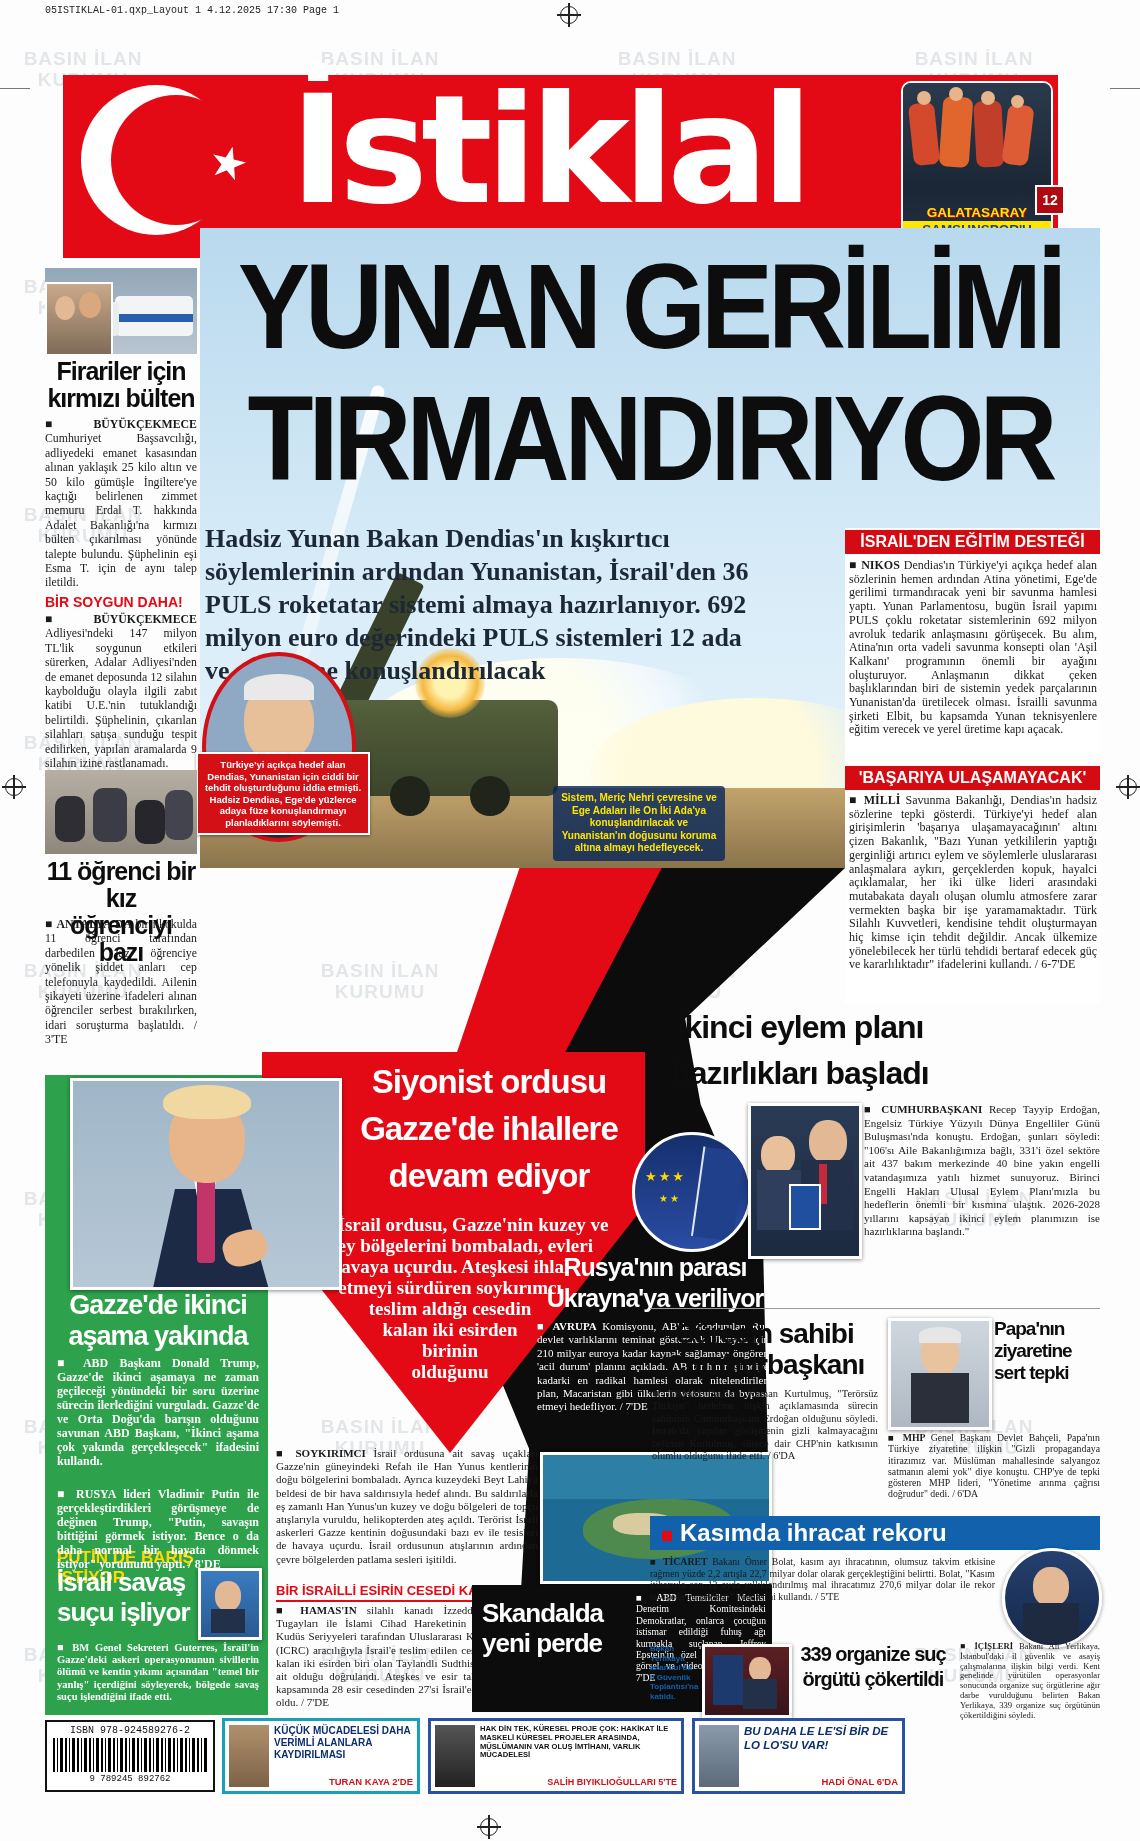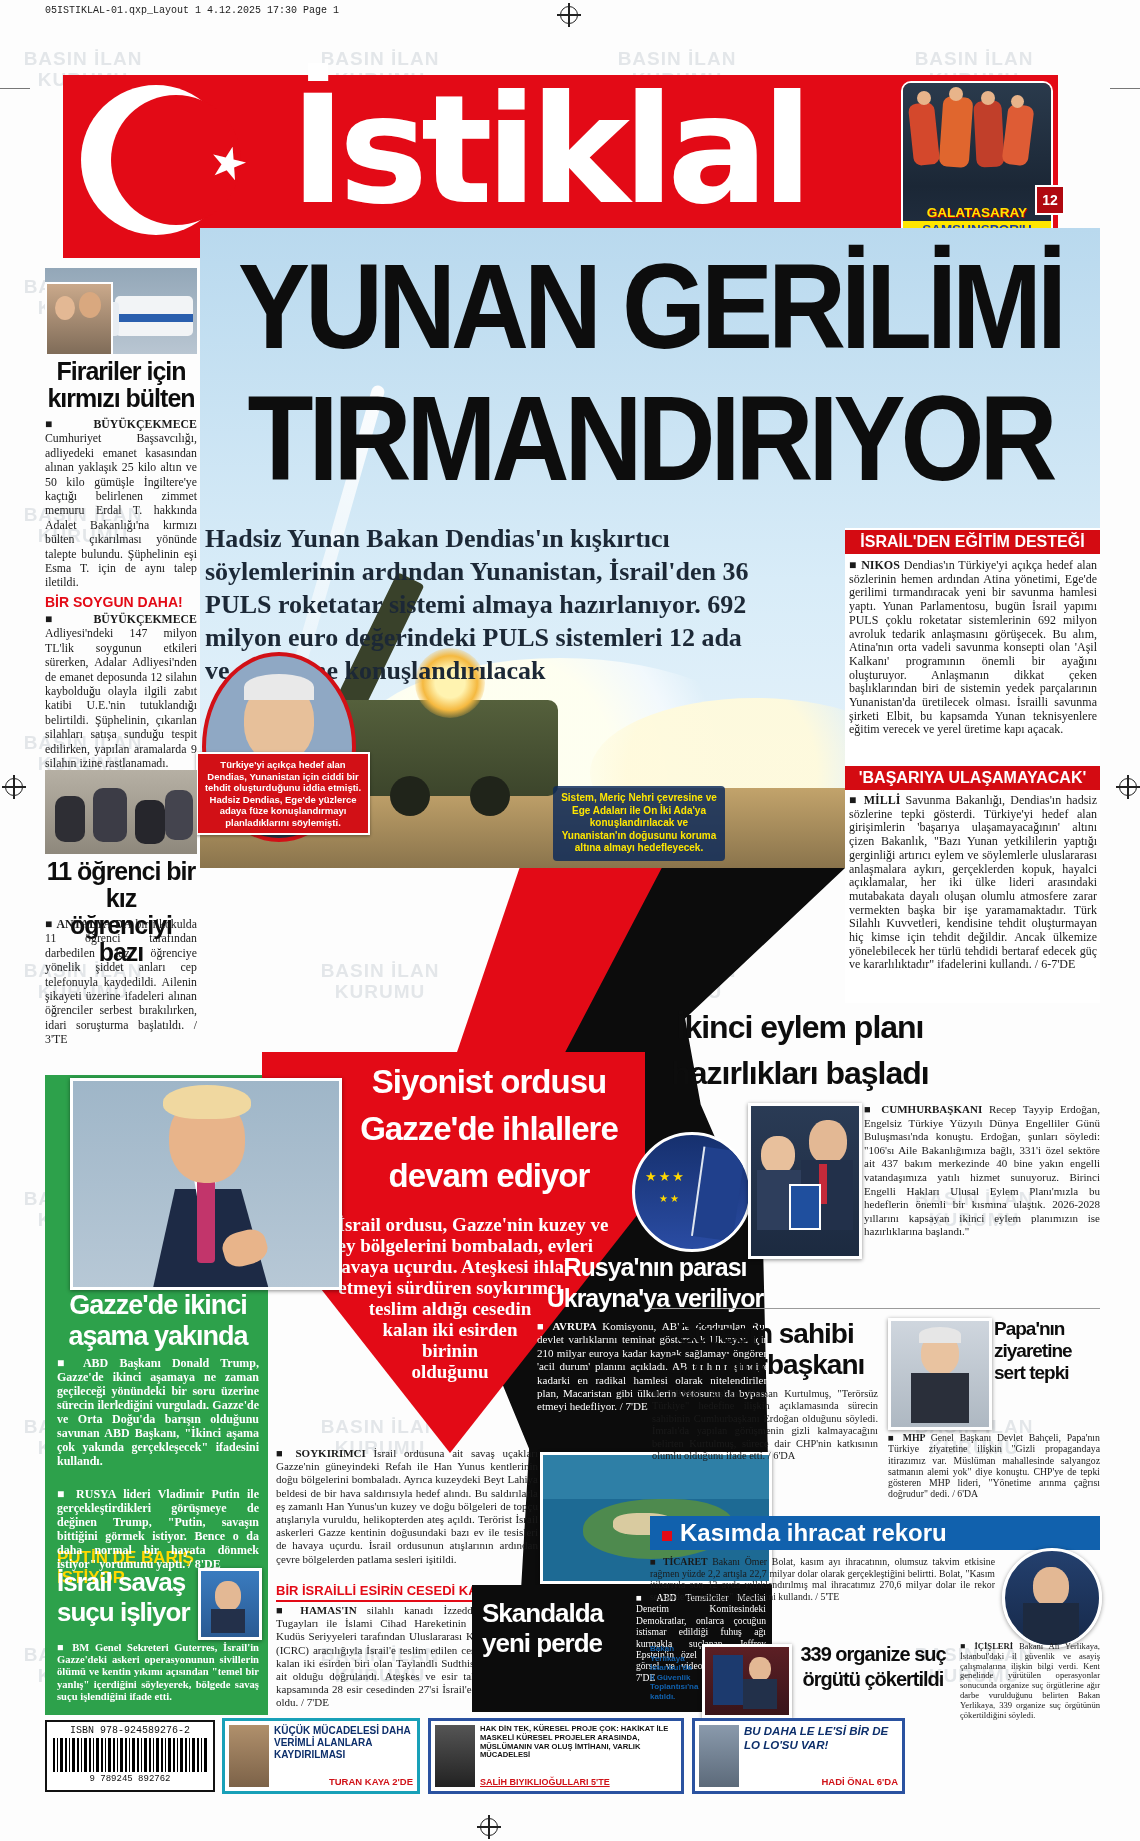--- a/index.html
+++ b/index.html
@@ -363,21 +363,21 @@
   <div style="width:40px;height:100%;background:linear-gradient(180deg,#b0906c,#7c6248);flex:none;"></div>
   <div style="display:flex;flex-direction:column;justify-content:space-between;">
     <div class="strip-title" style="font-size:10px;line-height:12px;">KÜÇÜK MÜCADELESİ DAHA VERİMLİ ALANLARA KAYDIRILMASI</div>
     <div class="strip-author" style="font-size:9.5px;text-align:right;">TURAN KAYA 2'DE</div>
   </div>
 </div>
 <div class="abs z stripbox" style="left:428px;top:1718px;width:256px;height:76px;border:3px solid #2a52a0;box-sizing:border-box;">
   <div style="width:40px;height:100%;background:linear-gradient(180deg,#555,#222);flex:none;"></div>
   <div style="display:flex;flex-direction:column;justify-content:space-between;">
     <div class="strip-title" style="font-size:7.6px;line-height:8.8px;color:#111;">HAK DİN TEK, KÜRESEL PROJE ÇOK: HAKİKAT İLE MASKELİ KÜRESEL PROJELER ARASINDA, MÜSLÜMANIN VAR OLUŞ İMTİHANI, VARLIK MÜCADELESİ</div>
-    <div class="strip-author" style="font-size:9px;text-align:left;text-decoration:underline;">SALİH BIYIKLIOĞULLARI 5'TE</div>
+    <div class="strip-author" style="font-size:9px;text-align:right;">SALİH BIYIKLIOĞULLARI 5'TE</div>
   </div>
 </div>
 <div class="abs z stripbox" style="left:692px;top:1718px;width:213px;height:76px;border:3px solid #2a52a0;box-sizing:border-box;">
   <div style="width:40px;height:100%;background:linear-gradient(180deg,#8a9aac,#5c6a7a);flex:none;"></div>
   <div style="display:flex;flex-direction:column;justify-content:space-between;">
     <div class="strip-title" style="font-size:11.5px;line-height:13.5px;font-style:italic;">BU DAHA LE LE'Sİ BİR DE LO LO'SU VAR!</div>
     <div class="strip-author" style="font-size:9.5px;text-align:right;">HADİ ÖNAL 6'DA</div>
   </div>
 </div>
 

